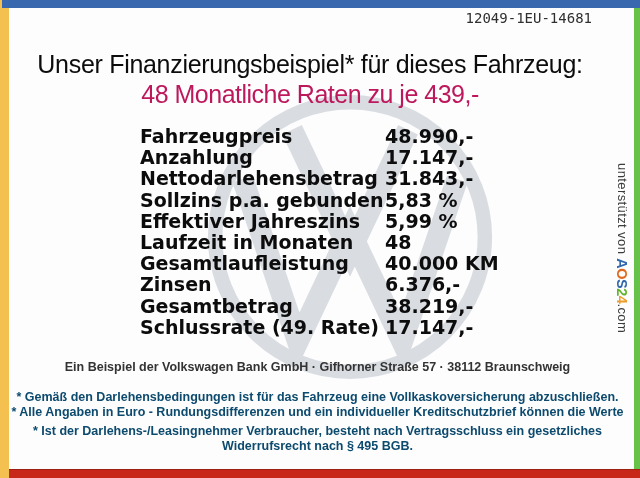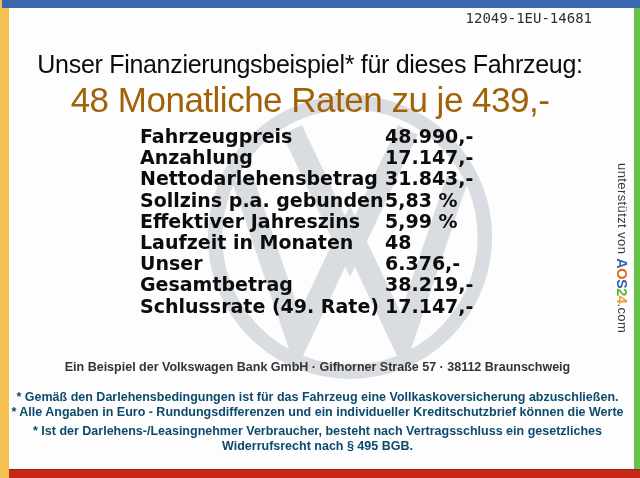--- a/index.html
+++ b/index.html
@@ -15,21 +15,21 @@
   .bar-bottom{left:9px;right:0;bottom:0;height:8px;border-top:1px solid #9e1f12;}
   
   #watermark{position:absolute;left:205px;top:92px;width:290px;height:290px;z-index:0;}
   #watermark path,#watermark circle{fill:none;stroke:#d9dde2;}
   
   .layer{position:absolute;z-index:1;}
   #ref-id{top:10px;right:48px;font-family:"DejaVu Sans Mono",monospace;font-size:14px;color:#2f2f2f;}
   #title1{top:50px;left:0;right:20px;text-align:center;font-family:"Liberation Sans",sans-serif;
           font-size:25px;letter-spacing:-0.3px;color:#0c0c0c;white-space:nowrap;}
   #title2{top:80px;left:0;right:20px;text-align:center;font-family:"Liberation Sans",sans-serif;
-          font-size:35px;letter-spacing:-0.5px;color:#a16207;white-space:nowrap;}
+          font-size:25px;letter-spacing:-0.5px;color:#be185d;white-space:nowrap;}
   #fin-table{top:126px;left:140px;font-size:19px;line-height:21.2px;color:#0c0c0c;}
   .row{white-space:nowrap;font-weight:bold;}
   .row .lbl{display:inline-block;width:245px;}
   #address{top:360px;left:9px;right:14px;text-align:center;font-family:"Liberation Sans",sans-serif;
            font-size:12.5px;font-weight:700;color:#333;}
   #disclaimers{top:390px;left:9px;right:14px;text-align:center;font-family:"Liberation Sans",sans-serif;
            font-size:12.5px;font-weight:700;color:#0c4a6e;line-height:15px;}
   .para-gap{margin-top:4px;}
   #sidebar-vertical{top:163px;right:10px;writing-mode:vertical-rl;font-family:"Liberation Sans",sans-serif;
            font-size:13px;color:#3c3c3c;letter-spacing:0.4px;white-space:nowrap;}
@@ -56,21 +56,22 @@
   <div id="title1" class="layer">Unser Finanzierungsbeispiel* für dieses Fahrzeug:</div>
   <div id="title2" class="layer">48 Monatliche Raten zu je 439,-</div>
 
   <div id="fin-table" class="layer">
     <div class="row"><span class="lbl">Fahrzeugpreis</span><span class="val">48.990,-</span></div>
     <div class="row"><span class="lbl">Anzahlung</span><span class="val">17.147,-</span></div>
     <div class="row"><span class="lbl">Nettodarlehensbetrag</span><span class="val">31.843,-</span></div>
     <div class="row"><span class="lbl">Sollzins p.a. gebunden</span><span class="val">5,83 %</span></div>
     <div class="row"><span class="lbl">Effektiver Jahreszins</span><span class="val">5,99 %</span></div>
     <div class="row"><span class="lbl">Laufzeit in Monaten</span><span class="val">48</span></div>
-    <div class="row"><span class="lbl">Unser</span><span class="val">6.376,-</span></div>
+    <div class="row"><span class="lbl">Gesamtlaufleistung</span><span class="val">40.000 KM</span></div>
+    <div class="row"><span class="lbl">Zinsen</span><span class="val">6.376,-</span></div>
     <div class="row"><span class="lbl">Gesamtbetrag</span><span class="val">38.219,-</span></div>
     <div class="row"><span class="lbl">Schlussrate (49. Rate)</span><span class="val">17.147,-</span></div>
   </div>
 
   <div id="address" class="layer">Ein Beispiel der Volkswagen Bank GmbH · Gifhorner Straße 57 · 38112 Braunschweig</div>
 
   <div id="disclaimers" class="layer">
     <div>* Gemäß den Darlehensbedingungen ist für das Fahrzeug eine Vollkaskoversicherung abzuschließen.</div>
     <div>* Alle Angaben in Euro - Rundungsdifferenzen und ein individueller Kreditschutzbrief können die Werte</div>
     <div class="para-gap">* Ist der Darlehens-/Leasingnehmer Verbraucher, besteht nach Vertragsschluss ein gesetzliches</div>

